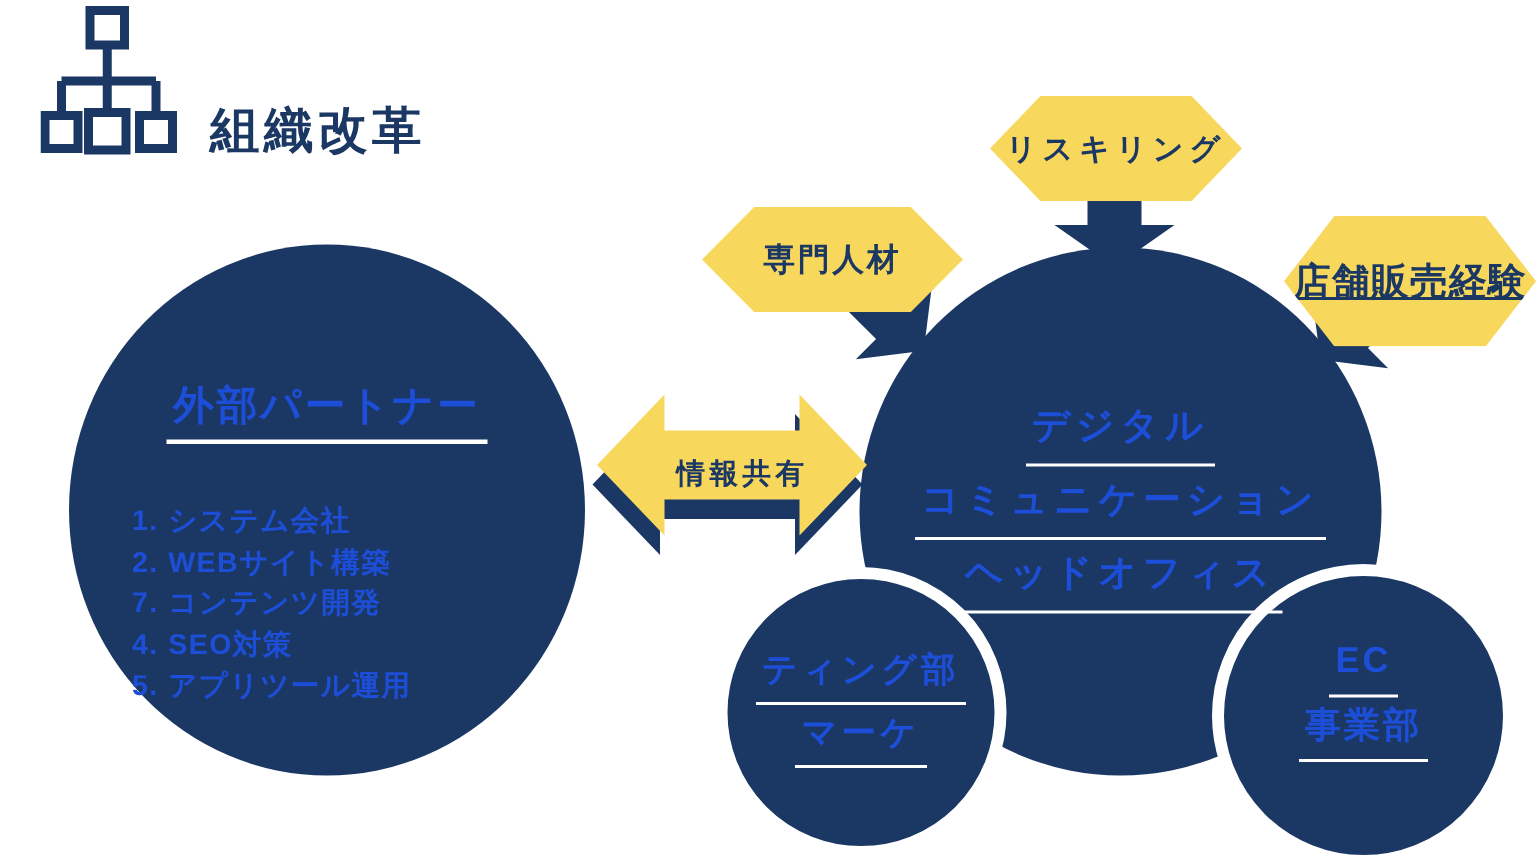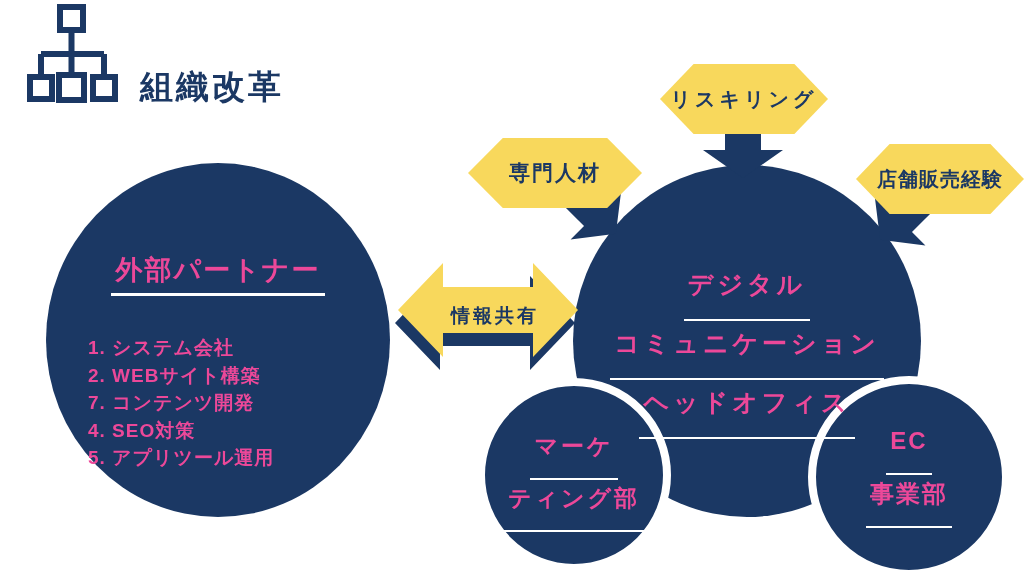--- a/index.html
+++ b/index.html
@@ -20,23 +20,23 @@
 
   
   .circle{position:absolute;border-radius:50%;background:#1b3864;}
   .c-left {left:46px; top:163px; width:344px; height:354px;}
   .c-main {left:573px;top:165px; width:348px; height:352px;}
   .c-sub{box-sizing:border-box;border:8px solid #ffffff;}
   .c-mkt {left:477px;top:378px;width:194px;height:194px;}
   .c-ec  {left:808px;top:376px;width:202px;height:202px;}
 
   
-  .txt{position:absolute;color:#ec4899;font-weight:bold;}
+  .txt{position:absolute;color:#1d4ed8;font-weight:bold;}
   .u{display:inline-block;border-bottom:3px solid #ffffff;padding:0 5px 5px 5px;}
-  .u2{display:inline-block;border-bottom:2.5px solid #ffffff;padding:0 4px 13px 4px;}
+  .u2{display:inline-block;border-bottom:2.5px solid #ffffff;padding:0 4px 3px 4px;}
 
   .left-title{left:46px;top:252px;width:344px;text-align:center;
     font-size:27px;letter-spacing:2px;}
   .left-list{left:88px;top:306px;font-size:19px;line-height:27.5px;letter-spacing:1px;margin-top:28px;}
 
   .main-lines{left:573px;top:262px;width:348px;text-align:center;
     font-size:25px;line-height:44px;letter-spacing:4px;}
 
   .mkt-lines{left:477px;top:428px;width:194px;text-align:center;
     font-size:23px;line-height:37px;letter-spacing:3px;}
@@ -44,21 +44,21 @@
     font-size:24px;line-height:38px;letter-spacing:2px;}
 
   
   .hex{
     position:absolute;background:#f8d85c;color:#1b3864;font-weight:bold;
     display:flex;align-items:center;justify-content:center;
     clip-path:polygon(0 50%,20% 0,80% 0,100% 50%,80% 100%,20% 100%);
   }
   .hex-specialist{left:468px;top:138px;width:174px;height:70px;font-size:21px;letter-spacing:2px;}
   .hex-reskilling{left:660px;top:64px; width:168px;height:70px;font-size:20px;letter-spacing:4px;}
-  .hex-retail    {left:856px;top:144px;width:168px;height:70px;font-size:20px;letter-spacing:1px;}
+  .hex-retail    {left:856px;top:144px;width:168px;height:87px;font-size:25px;letter-spacing:1px;text-decoration:underline;}
 
   
   .overlay{position:absolute;left:0;top:0;width:1024px;height:576px;}
 
   .info-label{
     position:absolute;left:432px;top:303px;width:104px;text-align:center;
     font-size:19px;font-weight:bold;color:#1b3864;letter-spacing:3px;margin-left:11px;
   }
 </style>
 </head>
@@ -118,21 +118,21 @@
     <div>5. アプリツール運用</div>
   </div>
 
   <div class="txt main-lines">
     <div><span class="u2">デジタル</span></div>
     <div><span class="u2">コミュニケーション</span></div>
     <div><span class="u2">ヘッドオフィス</span></div>
   </div>
 
   <div class="txt mkt-lines">
+    <div><span class="u2">ティング部</span></div>
     <div><span class="u2">マーケ</span></div>
-    <div><span class="u2">ティング部</span></div>
   </div>
   <div class="txt ec-lines">
     <div><span class="u2">EC</span></div>
     <div><span class="u2">事業部</span></div>
   </div>
 
 </div>
 
 </body></html>

